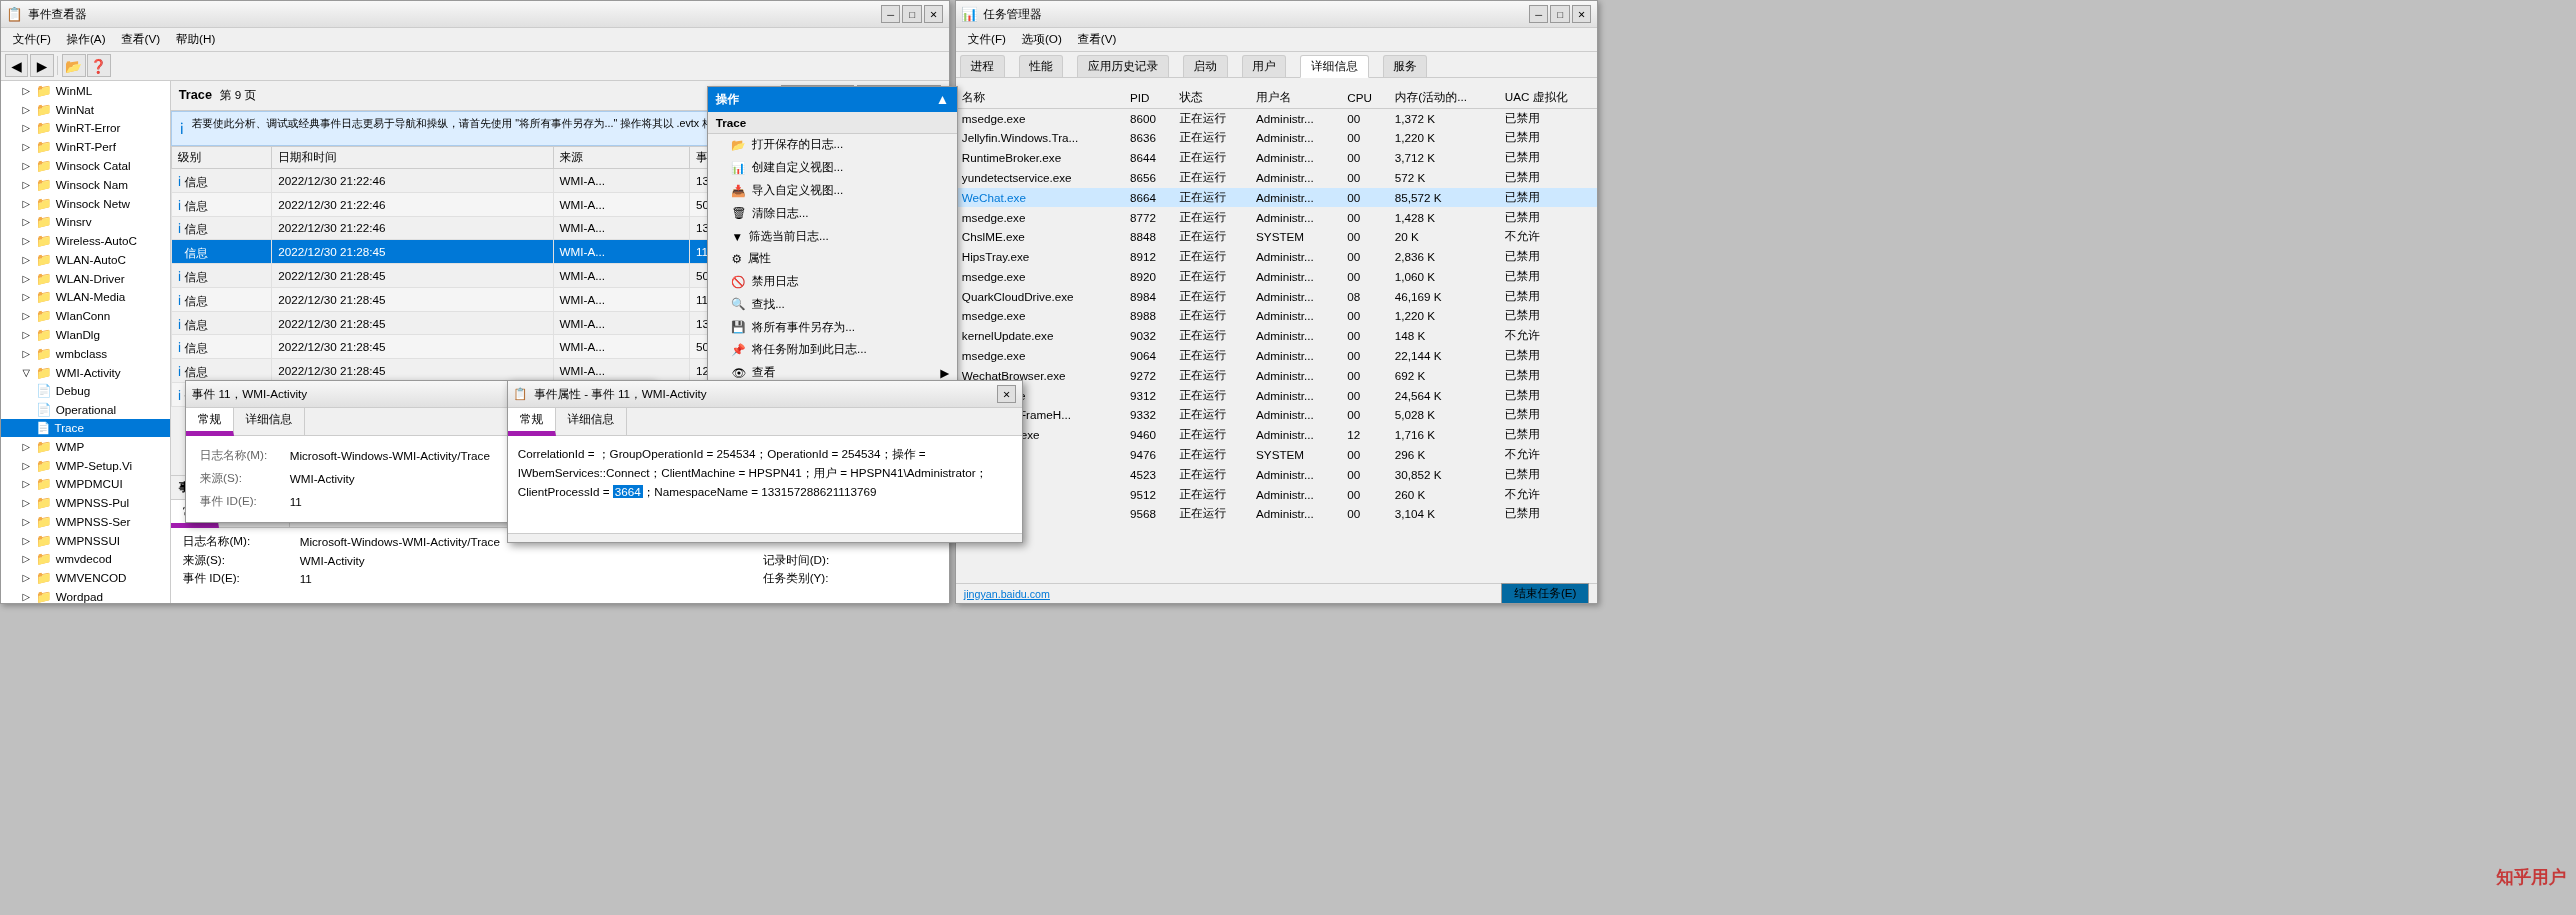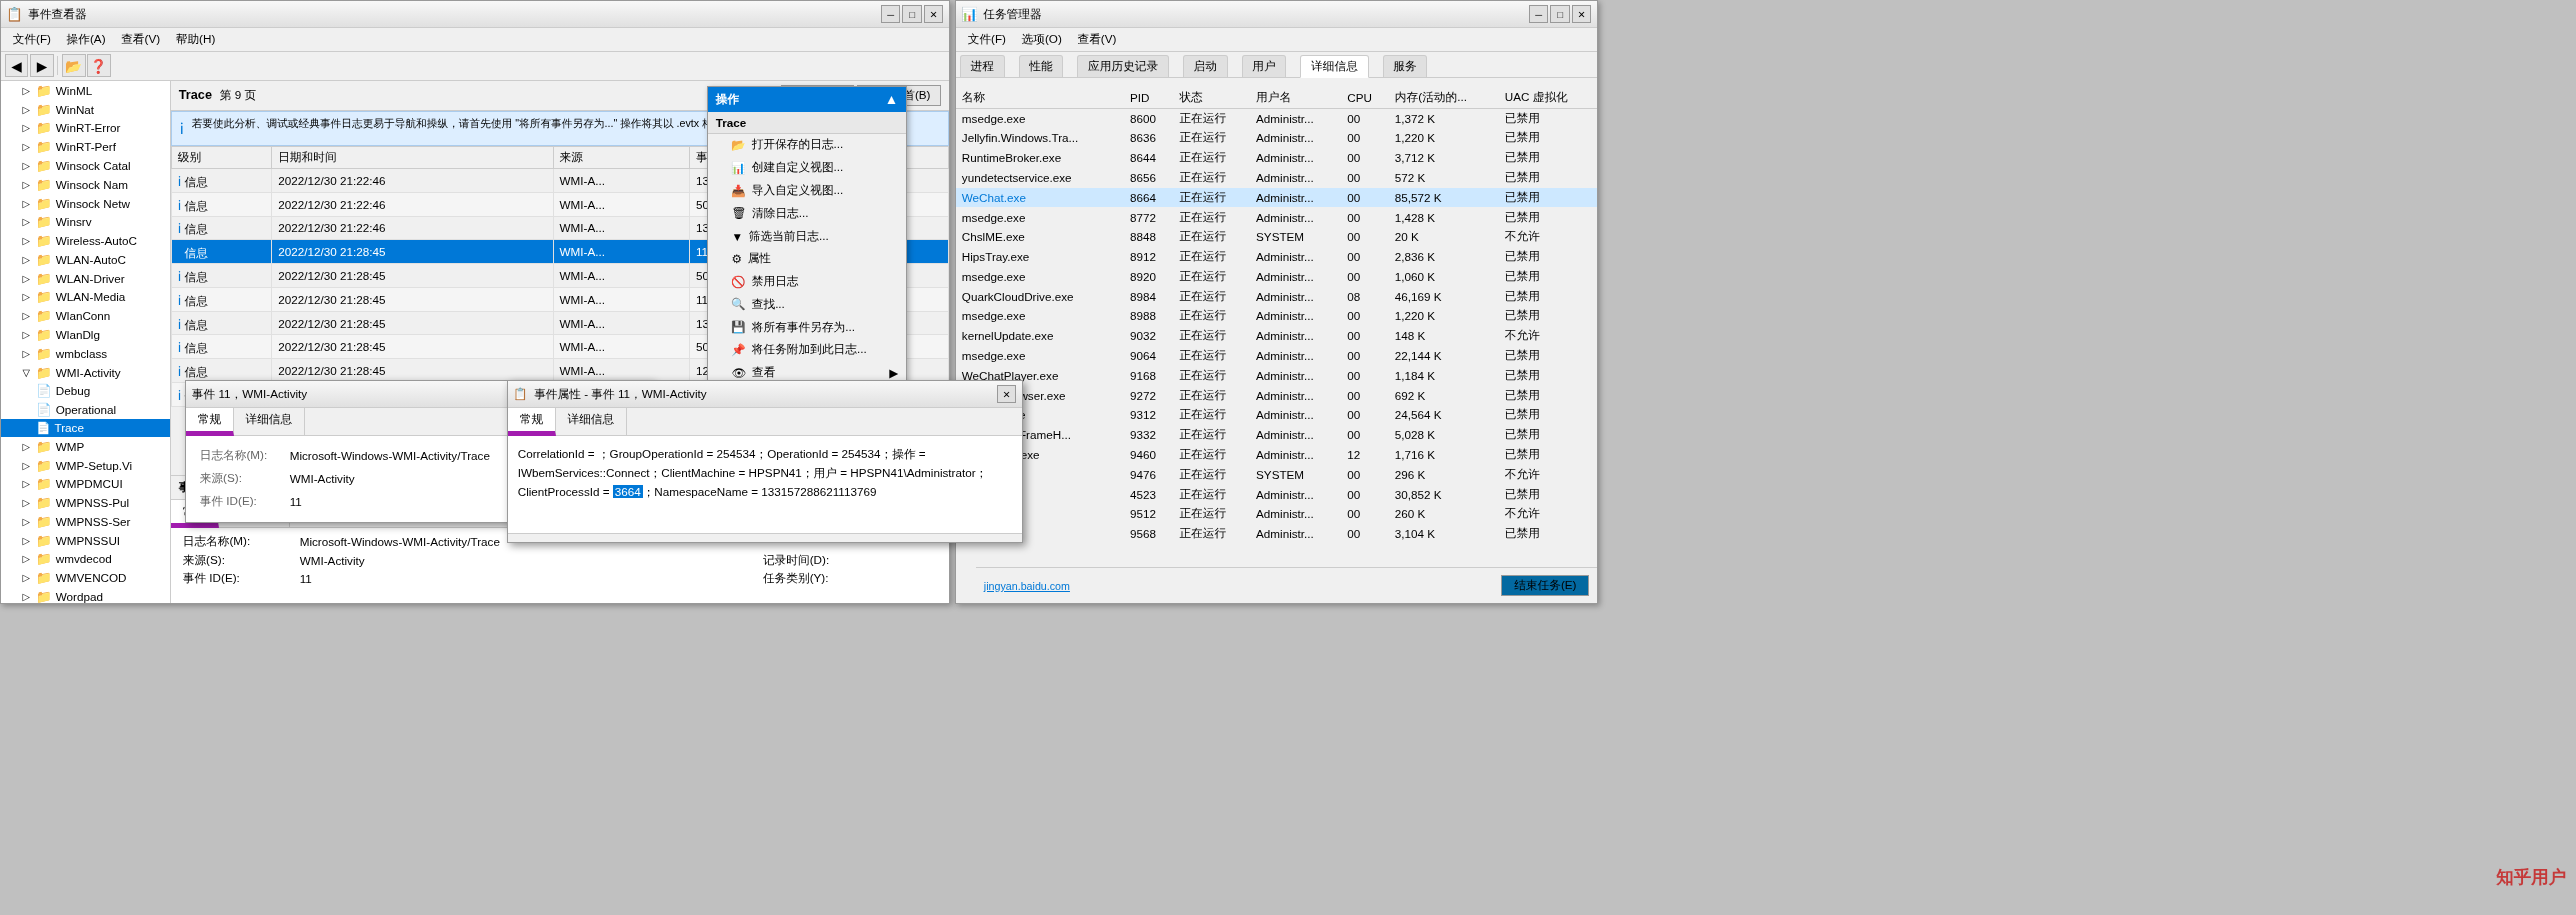--- a/index.html
+++ b/index.html
@@ -168,24 +168,23 @@
       overflow-y: auto;
       overflow-x: hidden;
     }
     
     
     .status-bar {
       background: #f0f0f0;
       border-top: 1px solid #ccc;
       padding: 1.9px 7.8px;
       font-size: 10.7px;
-      height: 36px;
-      display: flex;
-      align-items: center;
-      margin-left: 20px;
+      height: 20px;
+      display: flex;
+      align-items: center;
     }
     .detail-tabs {
       background: #f0f0f0;
       display: flex;
       border-bottom: 1px solid #ccc;
     }
     .detail-tab {
       padding: 3.9px 11.7px;
       cursor: pointer;
       border-right: 1px solid #ccc;
@@ -211,21 +210,21 @@
       top: 0;
       width: 663px;
       height: 585px;
     }
     
     
     .action-overlay {
       position: absolute;
       top: 93px;
       left: 536px;
-      width: 200px;
+      width: 251px;
       background: #f0f0f0;
       border: 1px solid #999;
       box-shadow: 1.9px 1.9px 5.8px rgba(0,0,0,0.3);
       z-index: 10;
     }
     
     
     .props-dialog {
       position: absolute;
       top: 380px;
@@ -769,29 +768,20 @@
           <tr>
     <td style="">msedge.exe</td>
     <td>9064</td>
     <td>正在运行</td>
     <td>Administr...</td>
     <td>00</td>
     <td>22,144 K</td>
     <td>已禁用</td>
   </tr>
           <tr>
-    <td style="">WeChatPlayer.exe</td>
-    <td>9168</td>
-    <td>正在运行</td>
-    <td>Administr...</td>
-    <td>00</td>
-    <td>1,184 K</td>
-    <td>已禁用</td>
-  </tr>
-          <tr>
     <td style="">WechatBrowser.exe</td>
     <td>9272</td>
     <td>正在运行</td>
     <td>Administr...</td>
     <td>00</td>
     <td>692 K</td>
     <td>已禁用</td>
   </tr>
           <tr>
     <td style="">msedge.exe</td>

